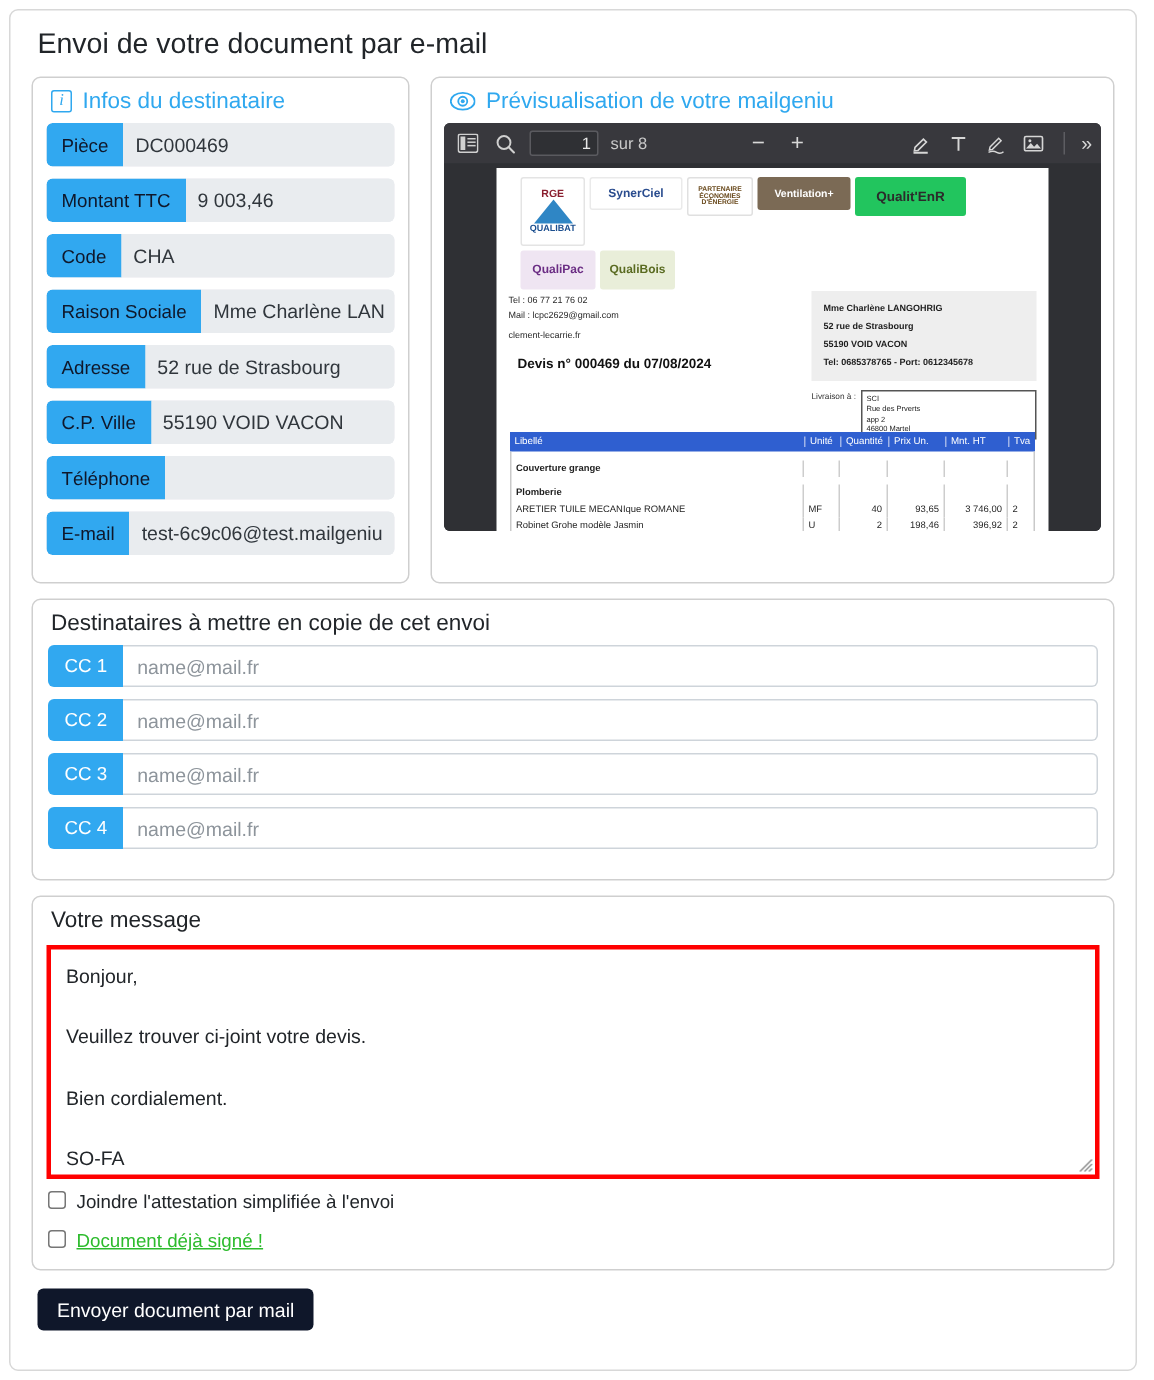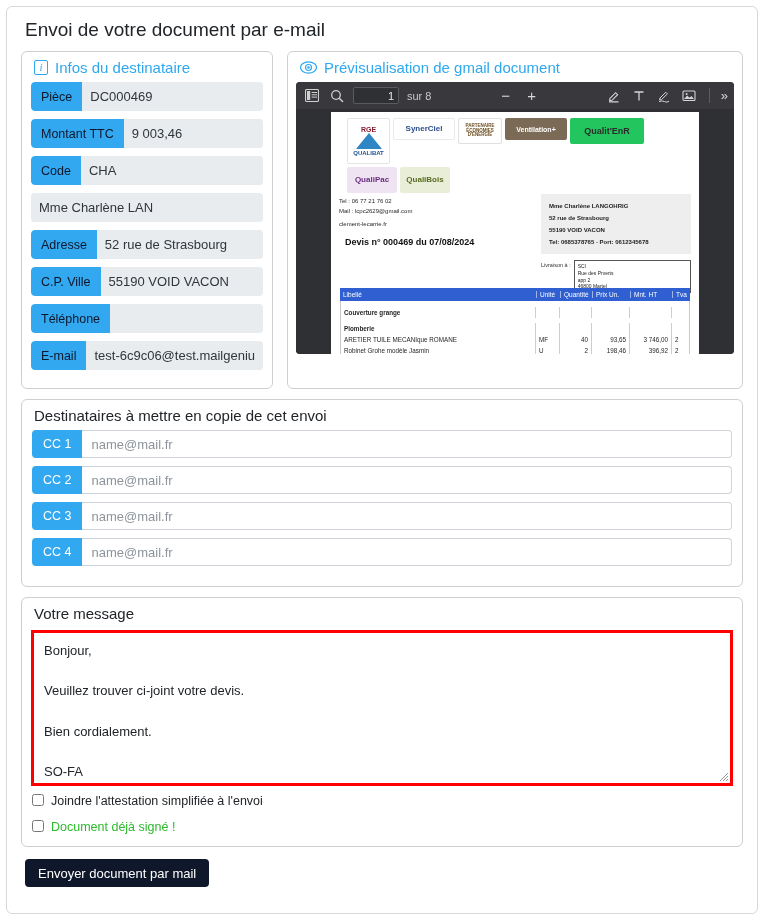--- a/index.html
+++ b/index.html
@@ -226,21 +226,21 @@
     font-family:"Liberation Sans", sans-serif;
     font-size:13px; line-height:1.55; color:#212529;
     background:transparent;
   }
   .resize-grip {
     position:absolute; right:1px; bottom:1px;
     width:12px; height:12px; pointer-events:none;
   }
   .chk-row { display:flex; align-items:flex-start; gap:7px; margin: 8px 0 0 10px; font-size:12.5px; }
   .chk-row input { width:12px; height:12px; margin:0; }
-  .chk-green { color:#2cbb2c; margin-top: 12px; }
+  .chk-green { color:#2cbb2c; margin-top: 12px; text-decoration: underline; }
 
   .send-btn {
     margin: 12px 0 0 18px;
     background:#0f172a; color:#fff;
     border:none; border-radius:4px;
     height:28px; padding: 0 13px;
     font-size:13px; font-family:"Liberation Sans", sans-serif;
     cursor:pointer;
   }
 </style>
@@ -265,20 +265,21 @@
       </div>
       <div class="field-row">
         <span class="field-tag">Montant TTC</span>
         <span class="field-val">9 003,46</span>
       </div>
       <div class="field-row">
         <span class="field-tag">Code</span>
         <span class="field-val">CHA</span>
       </div>
       <div class="field-row">
+        <span class="field-tag">Raison Sociale</span>
         <span class="field-val">Mme Charlène LAN</span>
       </div>
       <div class="field-row">
         <span class="field-tag">Adresse</span>
         <span class="field-val">52 rue de Strasbourg</span>
       </div>
       <div class="field-row">
         <span class="field-tag">C.P. Ville</span>
         <span class="field-val">55190 VOID VACON</span>
       </div>
@@ -294,21 +295,21 @@
 
     <div class="panel preview-panel">
       <div class="panel-legend">
         <span class="ico-eye">
           <svg width="17" height="13" viewBox="0 0 17 13">
             <ellipse cx="8.5" cy="6.5" rx="8" ry="5.6" fill="none" stroke="#2fa8ef" stroke-width="1.2"></ellipse>
             <circle cx="8.5" cy="6.5" r="3" fill="none" stroke="#2fa8ef" stroke-width="1.2"></circle>
             <circle cx="8.5" cy="6.5" r="1.3" fill="#2fa8ef"></circle>
           </svg>
         </span>
-        <span>Prévisualisation de gmail document</span>
+        <span>Prévisualisation de votre mailgeniu</span>
       </div>
 
       <div class="pdf-wrap">
 
         <div class="pdf-toolbar">
           <span class="tb-ico">
             <svg width="14" height="13" viewBox="0 0 14 13">
               <rect x="0.5" y="0.5" width="13" height="12" rx="1.3" fill="none" stroke="#d0d0d0" stroke-width="1.1"></rect>
               <rect x="2" y="2" width="3.2" height="9" fill="#d0d0d0"></rect>
               <rect x="6.6" y="3" width="5.5" height="1" fill="#d0d0d0"></rect>

